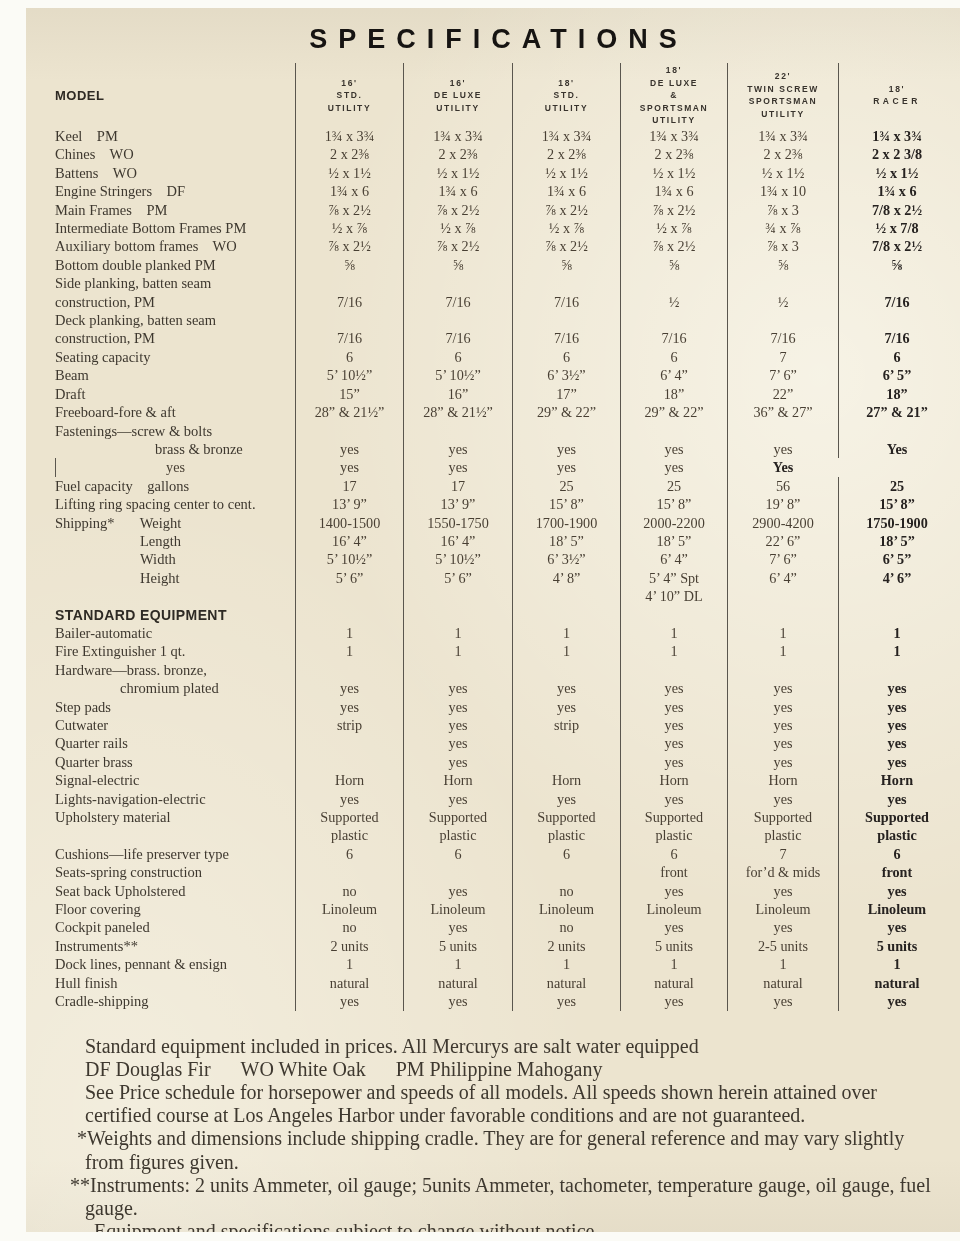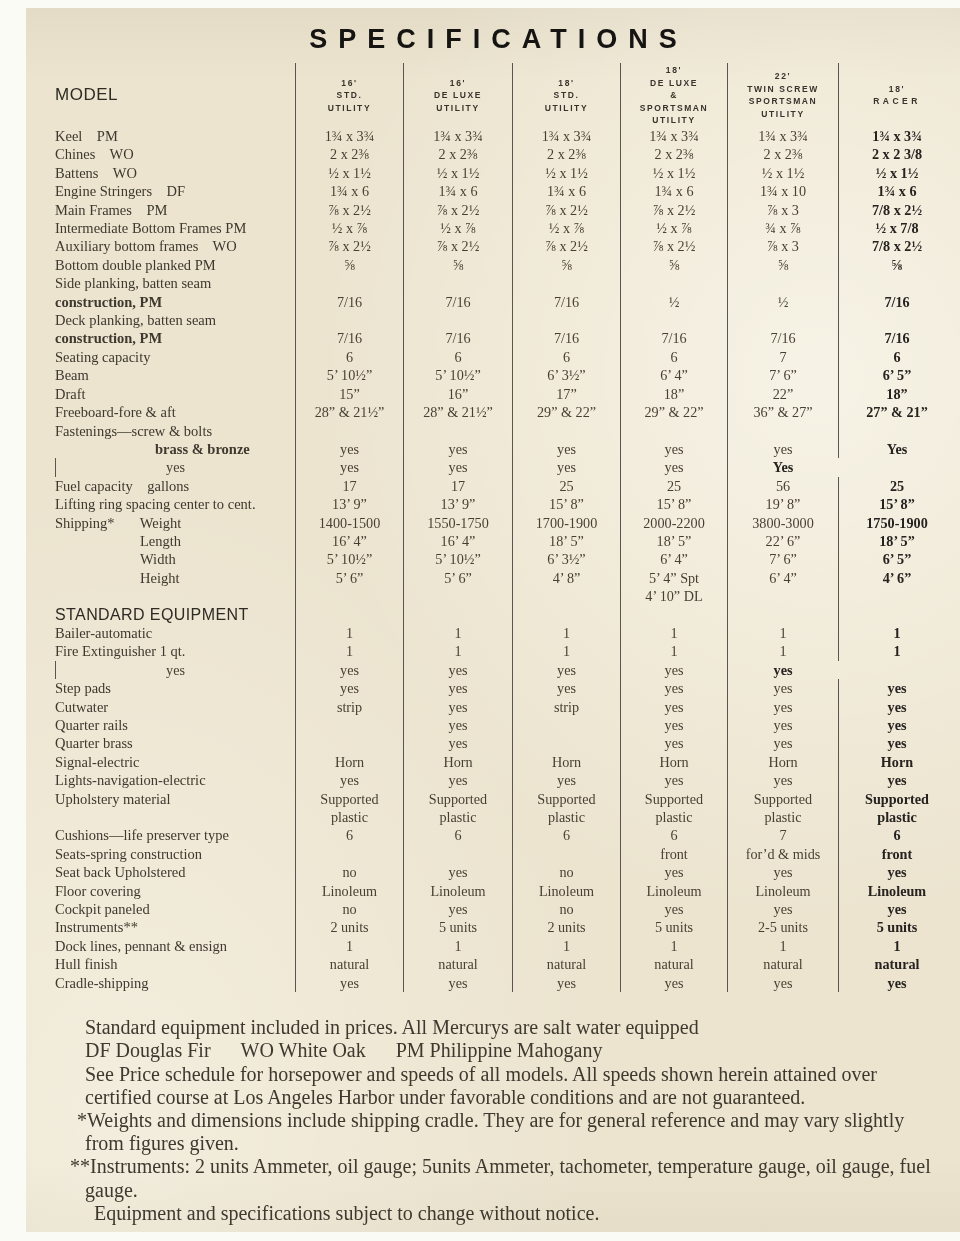--- a/index.html
+++ b/index.html
@@ -22,48 +22,48 @@
     font-size:27px;letter-spacing:11px;text-indent:11px;color:#161412;
   }
   .spec-table{
     --cols:240px 108px 109px 108px 107px 111px 117px;
     margin:8px 0 0 29px;width:900px;color:#423c33;
   }
   .thead{display:grid;grid-template-columns:var(--cols);min-height:64px;}
   .cell{min-width:0;}
   .head-model{display:flex;align-items:center;}
   .head-model span{
-    font-family:"Liberation Sans", sans-serif;font-weight:normal;
-    font-size:17px;letter-spacing:.5px;color:#2e2a24;
+    font-family:"Liberation Sans", sans-serif;font-weight:bold;
+    font-size:13px;letter-spacing:.5px;color:#2e2a24;
   }
   .head-col{
     border-left:1px solid #5a564e;
     display:flex;flex-direction:column;justify-content:center;align-items:center;
     gap:2.5px;padding:2px 0;text-align:center;
     font-family:"Liberation Sans", sans-serif;font-weight:bold;
     font-size:8.5px;letter-spacing:1.6px;color:#38332d;
   }
   .racer-head .hline:nth-child(2){letter-spacing:3.5px;}
   .trow{display:grid;grid-template-columns:var(--cols);line-height:18.4px;font-size:14.5px;}
   .label-cell{white-space:pre-wrap;padding-right:4px;color:#3e382f;}
-  .label-cell .l2{display:block;font-weight:bold;}
+  .label-cell .l2{display:block;}
   .ind1{padding-left:65px;}
   .ind2{padding-left:85px;}
   .ind3{padding-left:100px;}
   .ind4{padding-left:120px;}
   .val-cell{
     border-left:1px solid #5a564e;
     display:flex;flex-direction:column;justify-content:flex-end;align-items:center;
     text-align:center;white-space:pre-line;color:#483f33;font-size:14.2px;
   }
   .vtop .val-cell{justify-content:flex-start;}
   .val-cell.racer{font-weight:bold;color:#262220;}
   .section .label-cell{
-    font-family:"Liberation Sans", sans-serif;font-weight:normal;
-    font-size:16px;letter-spacing:.4px;color:#2e2a24;
+    font-family:"Liberation Sans", sans-serif;font-weight:bold;
+    font-size:14px;letter-spacing:.4px;color:#2e2a24;
     display:flex;align-items:flex-start;
   }
   .notes{margin:24px 0 0 59px;width:862px;font-size:20px;line-height:23.2px;color:#3e382f;}
   .notes p{margin:0;white-space:pre-wrap;}
   .note-4{text-indent:-8px;}
   .note-5{text-indent:-15px;}
   .note-6{padding-left:9px;}
 </style>
 </head>
 <body>
@@ -269,21 +269,21 @@
           <div class="cell val-cell"><span>15’ 8”</span></div>
           <div class="cell val-cell"><span>19’ 8”</span></div>
           <div class="cell val-cell racer"><span>15’ 8”</span></div>
         </div>
         <div class="trow">
           <div class="cell label-cell"><span class="l1">Shipping*       Weight</span></div>
           <div class="cell val-cell"><span>1400-1500</span></div>
           <div class="cell val-cell"><span>1550-1750</span></div>
           <div class="cell val-cell"><span>1700-1900</span></div>
           <div class="cell val-cell"><span>2000-2200</span></div>
-          <div class="cell val-cell"><span>3800-3000</span></div>
+          <div class="cell val-cell"><span>2900-4200</span></div>
           <div class="cell val-cell racer"><span>1750-1900</span></div>
         </div>
         <div class="trow">
           <div class="cell label-cell ind2"><span class="l1">Length</span></div>
           <div class="cell val-cell"><span>16’ 4”</span></div>
           <div class="cell val-cell"><span>16’ 4”</span></div>
           <div class="cell val-cell"><span>18’ 5”</span></div>
           <div class="cell val-cell"><span>18’ 5”</span></div>
           <div class="cell val-cell"><span>22’ 6”</span></div>
           <div class="cell val-cell racer"><span>18’ 5”</span></div>
@@ -328,20 +328,21 @@
         <div class="trow">
           <div class="cell label-cell"><span class="l1">Fire Extinguisher 1 qt.</span></div>
           <div class="cell val-cell"><span>1</span></div>
           <div class="cell val-cell"><span>1</span></div>
           <div class="cell val-cell"><span>1</span></div>
           <div class="cell val-cell"><span>1</span></div>
           <div class="cell val-cell"><span>1</span></div>
           <div class="cell val-cell racer"><span>1</span></div>
         </div>
         <div class="trow">
+          <div class="cell label-cell"><span class="l1">Hardware—brass. bronze,</span><span class="l2 ind1">chromium plated</span></div>
           <div class="cell val-cell"><span>yes</span></div>
           <div class="cell val-cell"><span>yes</span></div>
           <div class="cell val-cell"><span>yes</span></div>
           <div class="cell val-cell"><span>yes</span></div>
           <div class="cell val-cell"><span>yes</span></div>
           <div class="cell val-cell racer"><span>yes</span></div>
         </div>
         <div class="trow">
           <div class="cell label-cell"><span class="l1">Step pads</span></div>
           <div class="cell val-cell"><span>yes</span></div>

